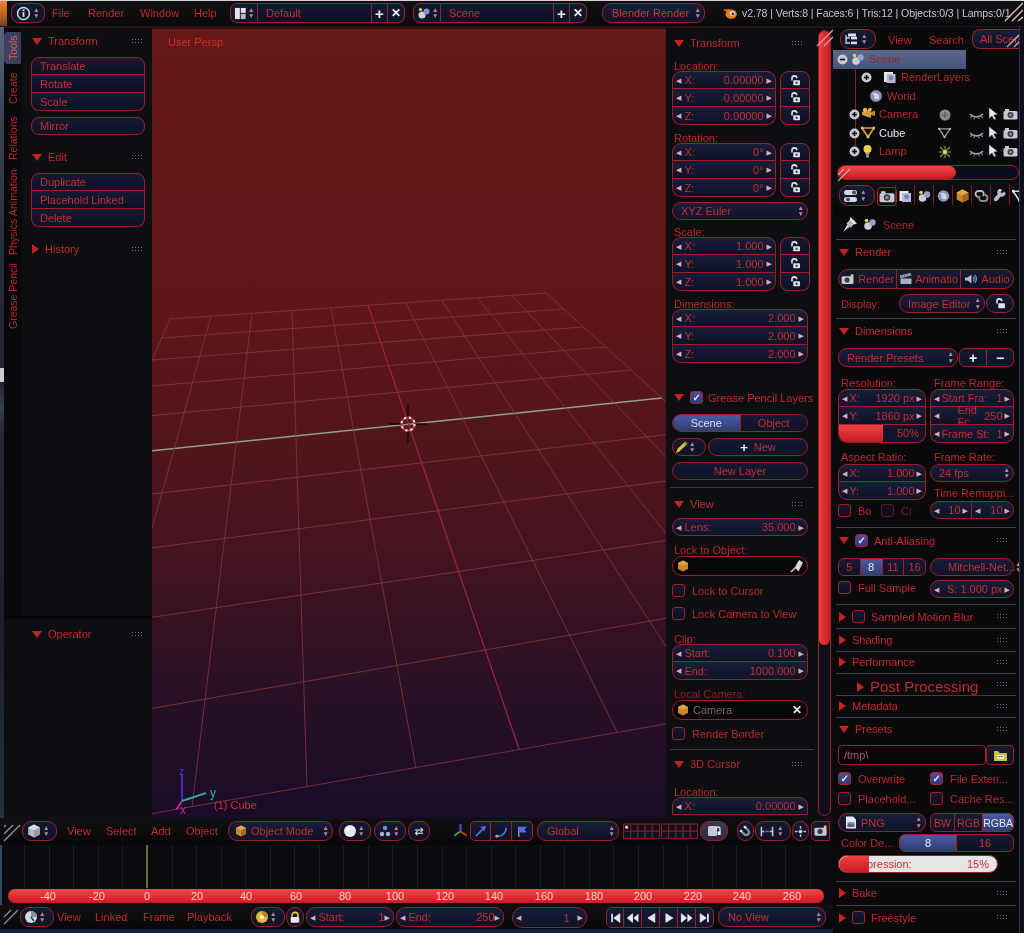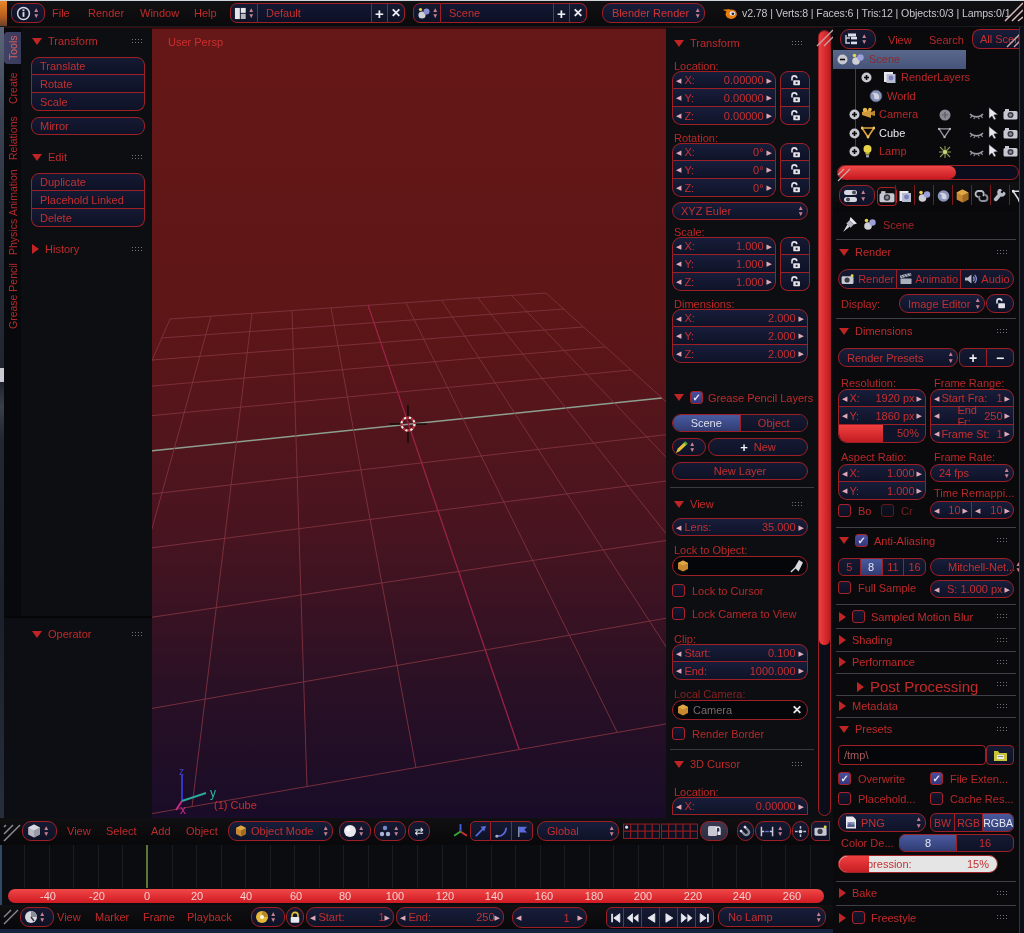--- a/index.html
+++ b/index.html
@@ -663,21 +663,21 @@
     </svg>
 <div class="btn" style="left:20px;top:2px;width:34px;height:20px;">
       <svg width="14" height="14" style="margin-left:3px" viewBox="0 0 14 14">
         <circle cx="7" cy="7" r="6" fill="#d8d8e0"></circle>
         <path d="M7,7 L7,1 A6,6 0 0 1 13,7 Z" fill="#8a8f9a"></path>
         <path d="M7,7 L10,11" stroke="#30303a" stroke-width="1.4"></path>
       </svg>
       <div class="updn" style="margin-left:1px">▲<br>▼</div>
     </div>
 <div class="hdr" style="left:57px;top:6px;">View</div>
-<div class="hdr" style="left:95px;top:6px;">Marker</div>
+<div class="hdr" style="left:95px;top:6px;">Linked</div>
 <div class="hdr" style="left:143px;top:6px;">Frame</div>
 <div class="hdr" style="left:187px;top:6px;">Playback</div>
 <div class="btn" style="left:251px;top:2px;width:34px;height:20px;">
       <svg width="14" height="14" style="margin-left:3px" viewBox="0 0 14 14">
         <circle cx="7" cy="7" r="6" fill="#e8b83a"></circle>
         <path d="M7,7 L7,1 A6,6 0 0 1 13,7 Z" fill="#b8882a"></path>
         <circle cx="7" cy="7" r="2" fill="#f8f8e0"></circle>
       </svg>
       <div class="updn" style="margin-left:1px">▲<br>▼</div>
     </div>
@@ -733,21 +733,21 @@
         <path d="M8,2 L14,7 L8,12 Z" fill="#e8e8f0"></path>
       </svg>
     </div>
 <div class="btn" style="left:696px;top:2px;width:18px;height:21px;border-radius:0 6px 6px 0;border-left:none;justify-content:center;">
       <svg width="13" height="12" viewBox="0 0 14 14">
         <path d="M2,2 L9,7 L2,12 Z" fill="#e8e8f0" stroke="#e8e8f0" stroke-width="1"></path>
         <path d="M10,2 L12,2 L12,12 L10,12Z" fill="#e8e8f0"></path>
       </svg>
     </div>
 <div class="fld" style="left:718px;top:2px;width:108px;height:20px;">
-      <span style="padding-left:6px;">No Lamp</span>
+      <span style="padding-left:6px;">No View</span>
       <div class="updn">▲<br>▼</div>
     </div>
 </div>
 <div class="abs" style="left:0;top:929px;width:1024px;height:4px;background:#16233f;"></div>
 
 <div id="rightcol" class="abs" style="left:833px;top:27px;width:191px;height:906px;background:#0a0a0d;">
   <div class="btn" style="left:7px;top:2px;width:36px;height:20px;">
       <svg width="15" height="13" viewBox="0 0 15 13" style="margin-left:3px">
         <path d="M2,2 L2,10 L6,10 M2,5 L6,5" stroke="#c8ccd8" stroke-width="1.4" fill="none"></path>
         <rect x="4" y="0.5" width="8" height="3" fill="#d8dce8"></rect>

